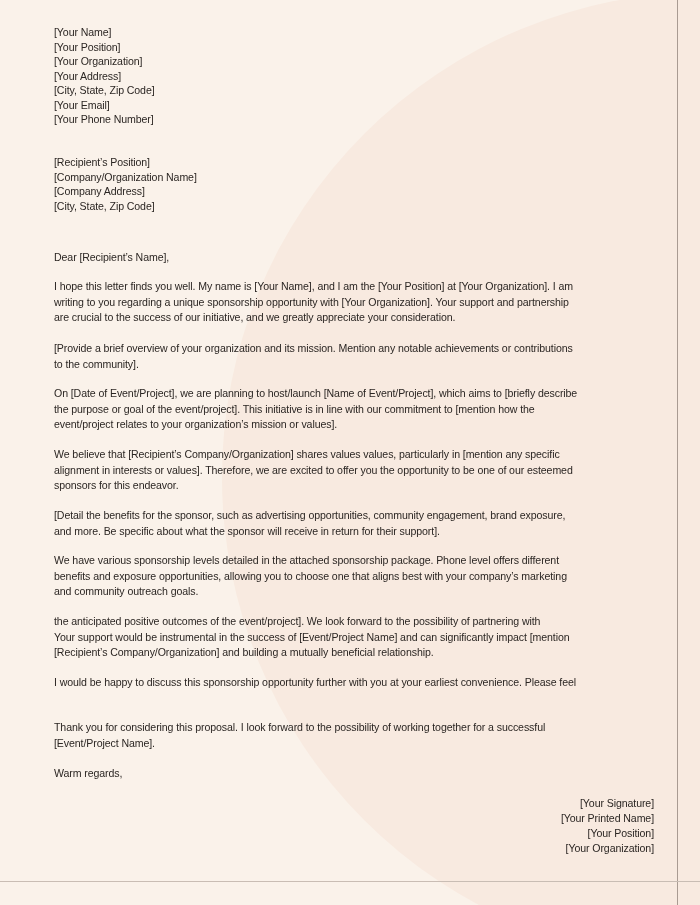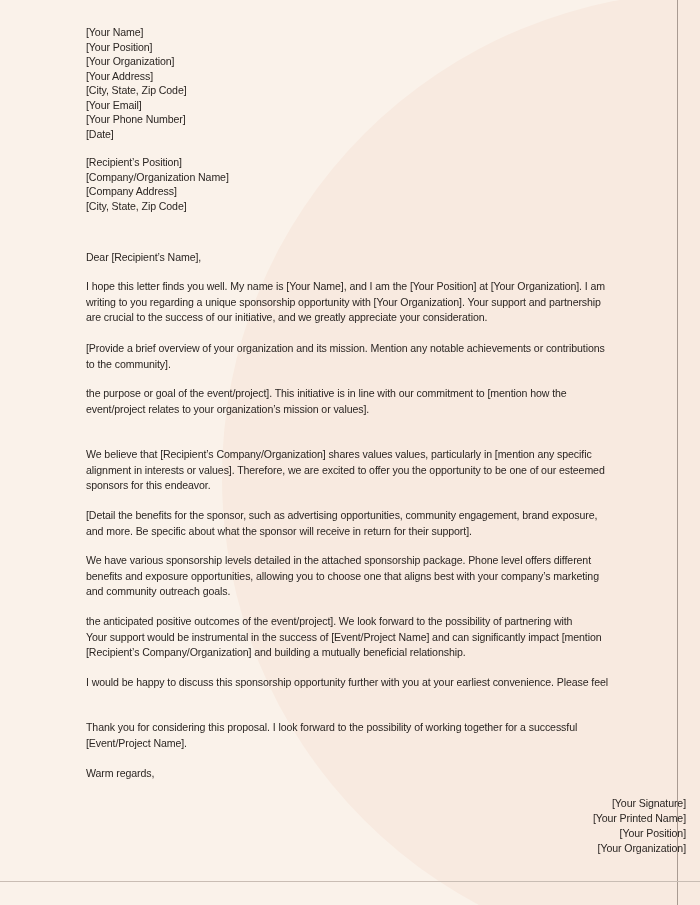--- a/index.html
+++ b/index.html
@@ -19,21 +19,21 @@
     .vline {
       position: absolute; left: 677px; top: 0; width: 1px; height: 905px;
       background: #a99b92;
     }
     .hline {
       position: absolute; left: 0; top: 881px; width: 700px; height: 1px;
       background: #c9bdb4;
     }
     .block {
       position: absolute; left: 54px; width: 600px;
-      font-size: 10.6px; letter-spacing: -0.1px; margin-left: 32px;
+      font-size: 10.6px; letter-spacing: -0.1px;
     }
     .block .ln { display: block; white-space: nowrap; }
     .sender .ln, .recipient .ln { height: 14.5px; line-height: 14.5px; }
     .para .ln { height: 15.5px; line-height: 15.5px; }
     .sig .ln { height: 15px; line-height: 15px; text-align: right; }
   </style>
 </head>
 <body>
 
 <div class="bg-circle"></div>
@@ -41,21 +41,20 @@
 <div class="hline"></div>
 
 <div class="block sender" style="top:25px">
   <span class="ln">[Your Name]</span>
   <span class="ln">[Your Position]</span>
   <span class="ln">[Your Organization]</span>
   <span class="ln">[Your Address]</span>
   <span class="ln">[City, State, Zip Code]</span>
   <span class="ln">[Your Email]</span>
   <span class="ln">[Your Phone Number]</span>
-  <span class="ln">[Date]</span>
 </div>
 
 <div class="block recipient" style="top:155px">
   <span class="ln">[Recipient’s Position]</span>
   <span class="ln">[Company/Organization Name]</span>
   <span class="ln">[Company Address]</span>
   <span class="ln">[City, State, Zip Code]</span>
 </div>
 
 <div class="block para" style="top:250px">
@@ -67,20 +66,21 @@
   <span class="ln">writing to you regarding a unique sponsorship opportunity with [Your Organization]. Your support and partnership</span>
   <span class="ln">are crucial to the success of our initiative, and we greatly appreciate your consideration.</span>
 </div>
 
 <div class="block para" style="top:341px">
   <span class="ln">[Provide a brief overview of your organization and its mission. Mention any notable achievements or contributions</span>
   <span class="ln">to the community].</span>
 </div>
 
 <div class="block para" style="top:386px">
+  <span class="ln">On [Date of Event/Project], we are planning to host/launch [Name of Event/Project], which aims to [briefly describe</span>
   <span class="ln">the purpose or goal of the event/project]. This initiative is in line with our commitment to [mention how the</span>
   <span class="ln">event/project relates to your organization’s mission or values].</span>
 </div>
 
 <div class="block para" style="top:447px">
   <span class="ln">We believe that [Recipient’s Company/Organization] shares values values, particularly in [mention any specific</span>
   <span class="ln">alignment in interests or values]. Therefore, we are excited to offer you the opportunity to be one of our esteemed</span>
   <span class="ln">sponsors for this endeavor.</span>
 </div>
 

